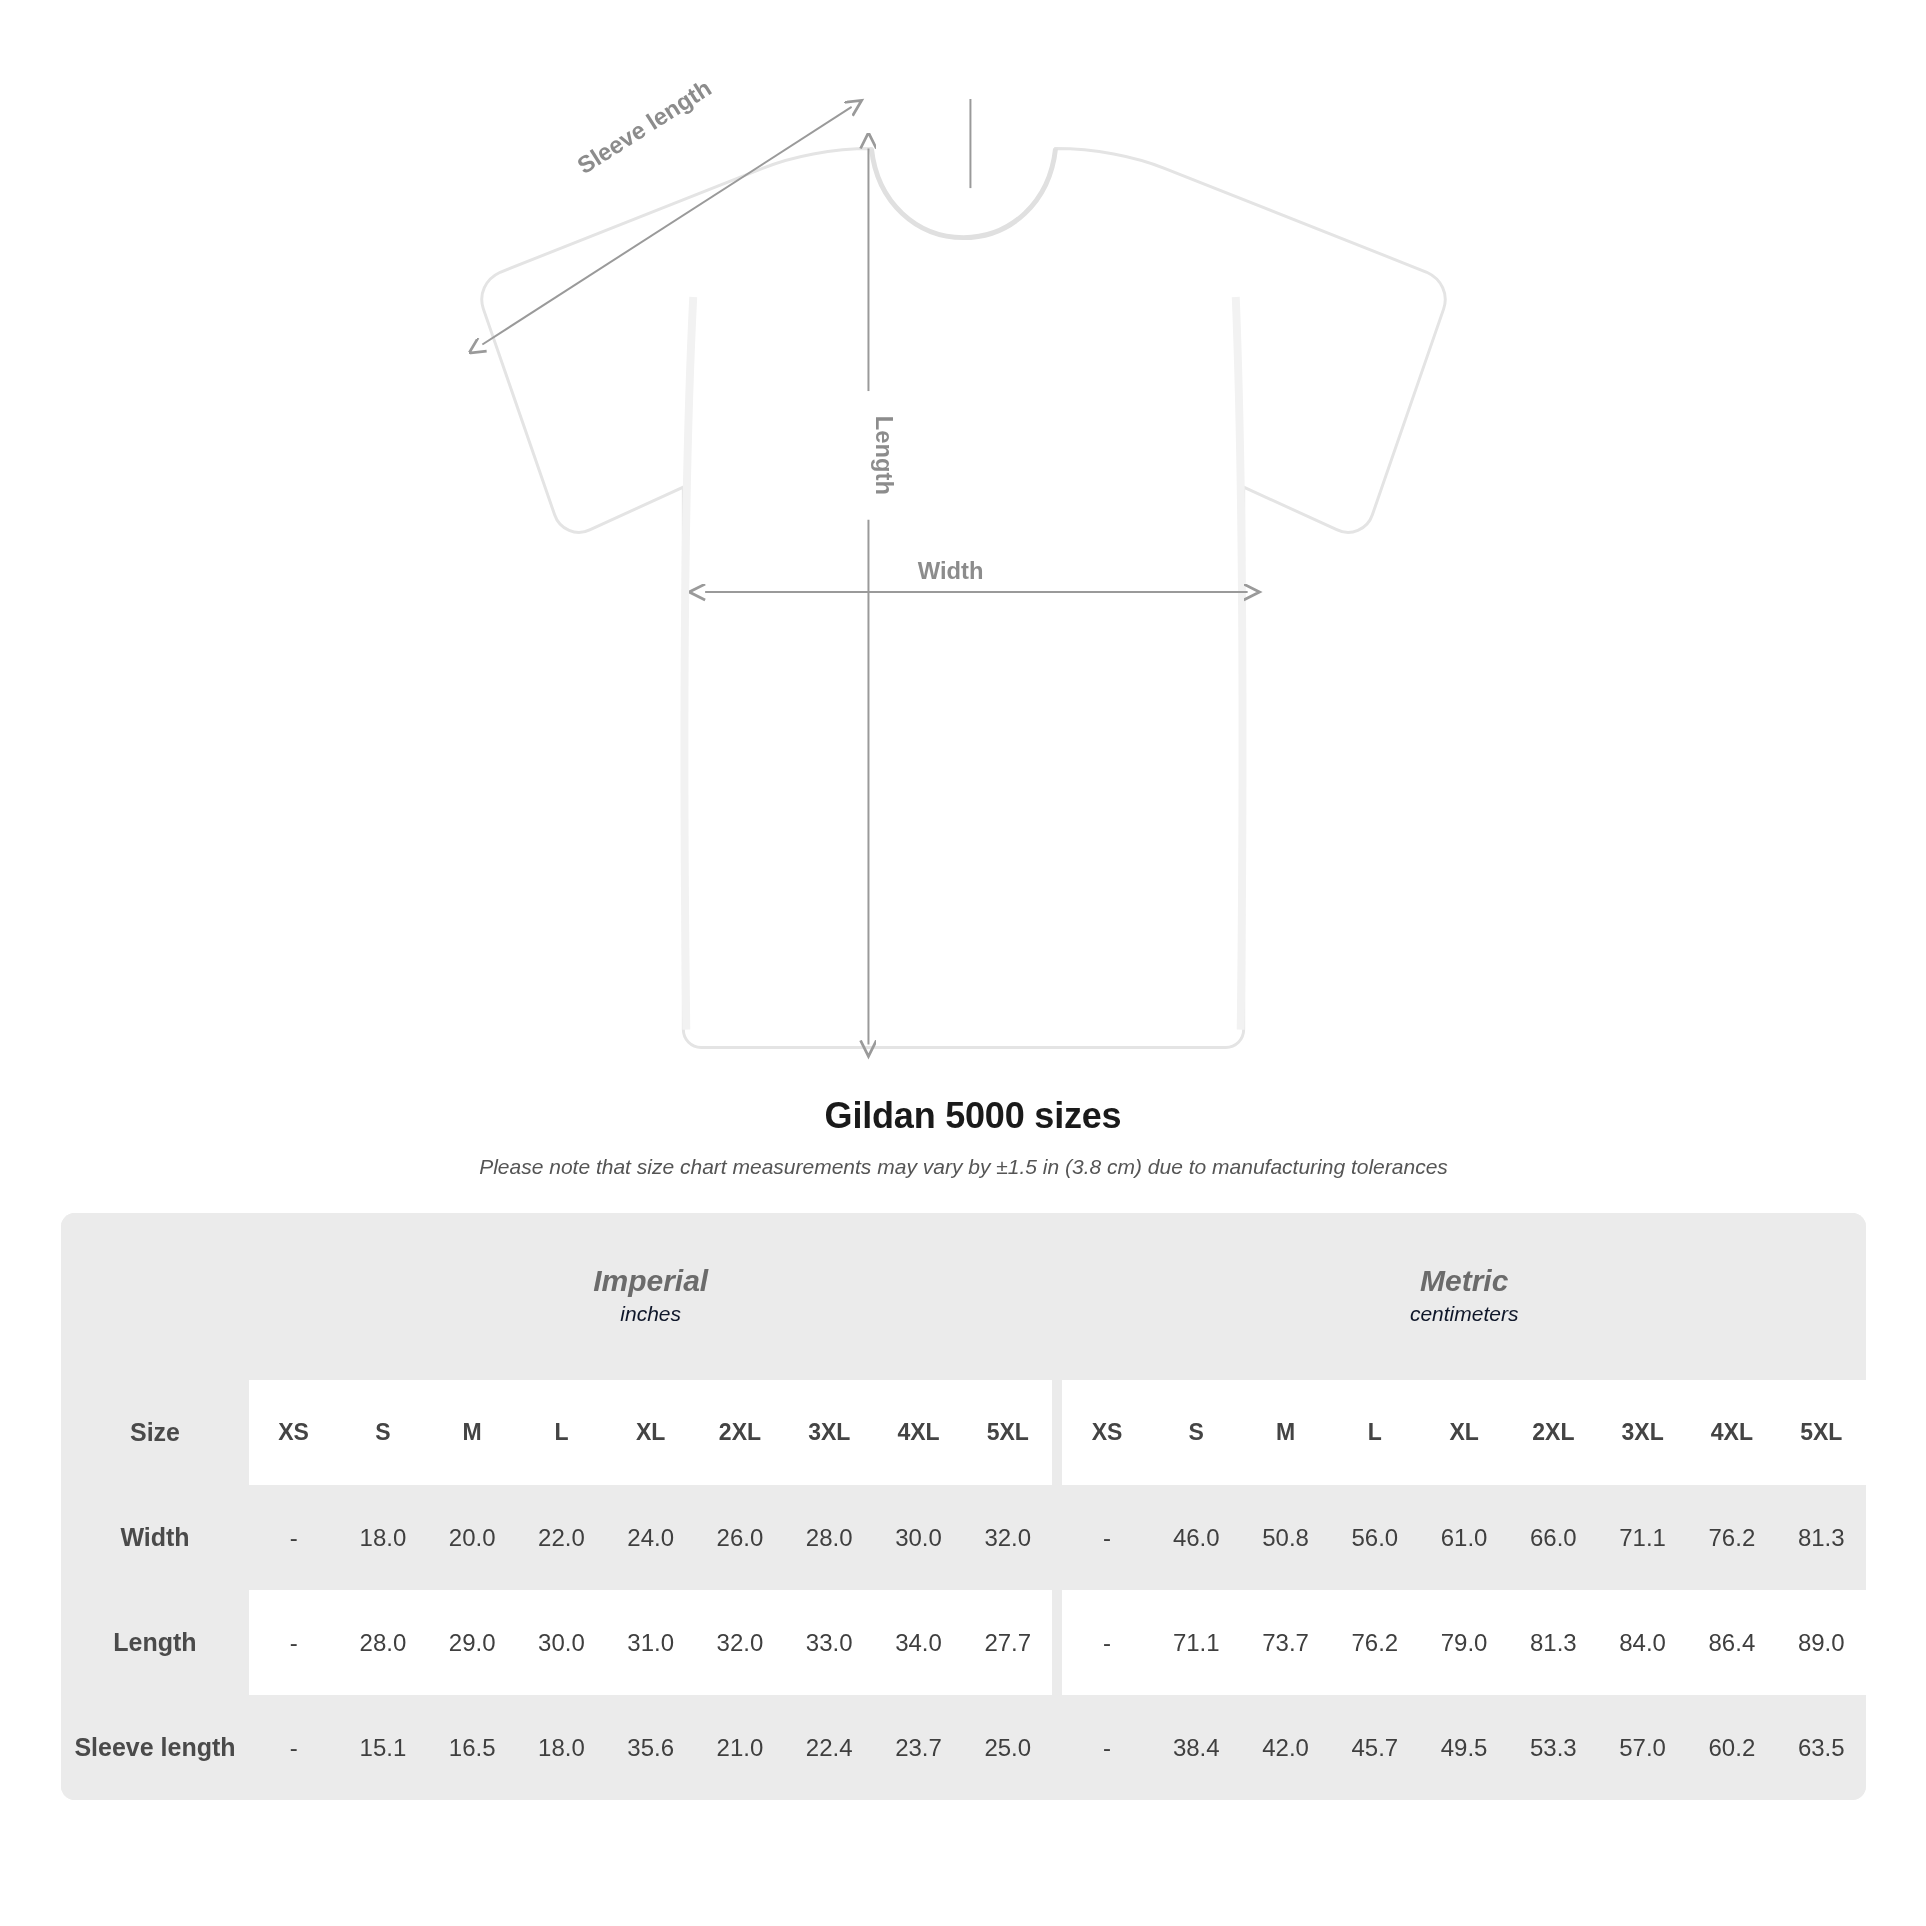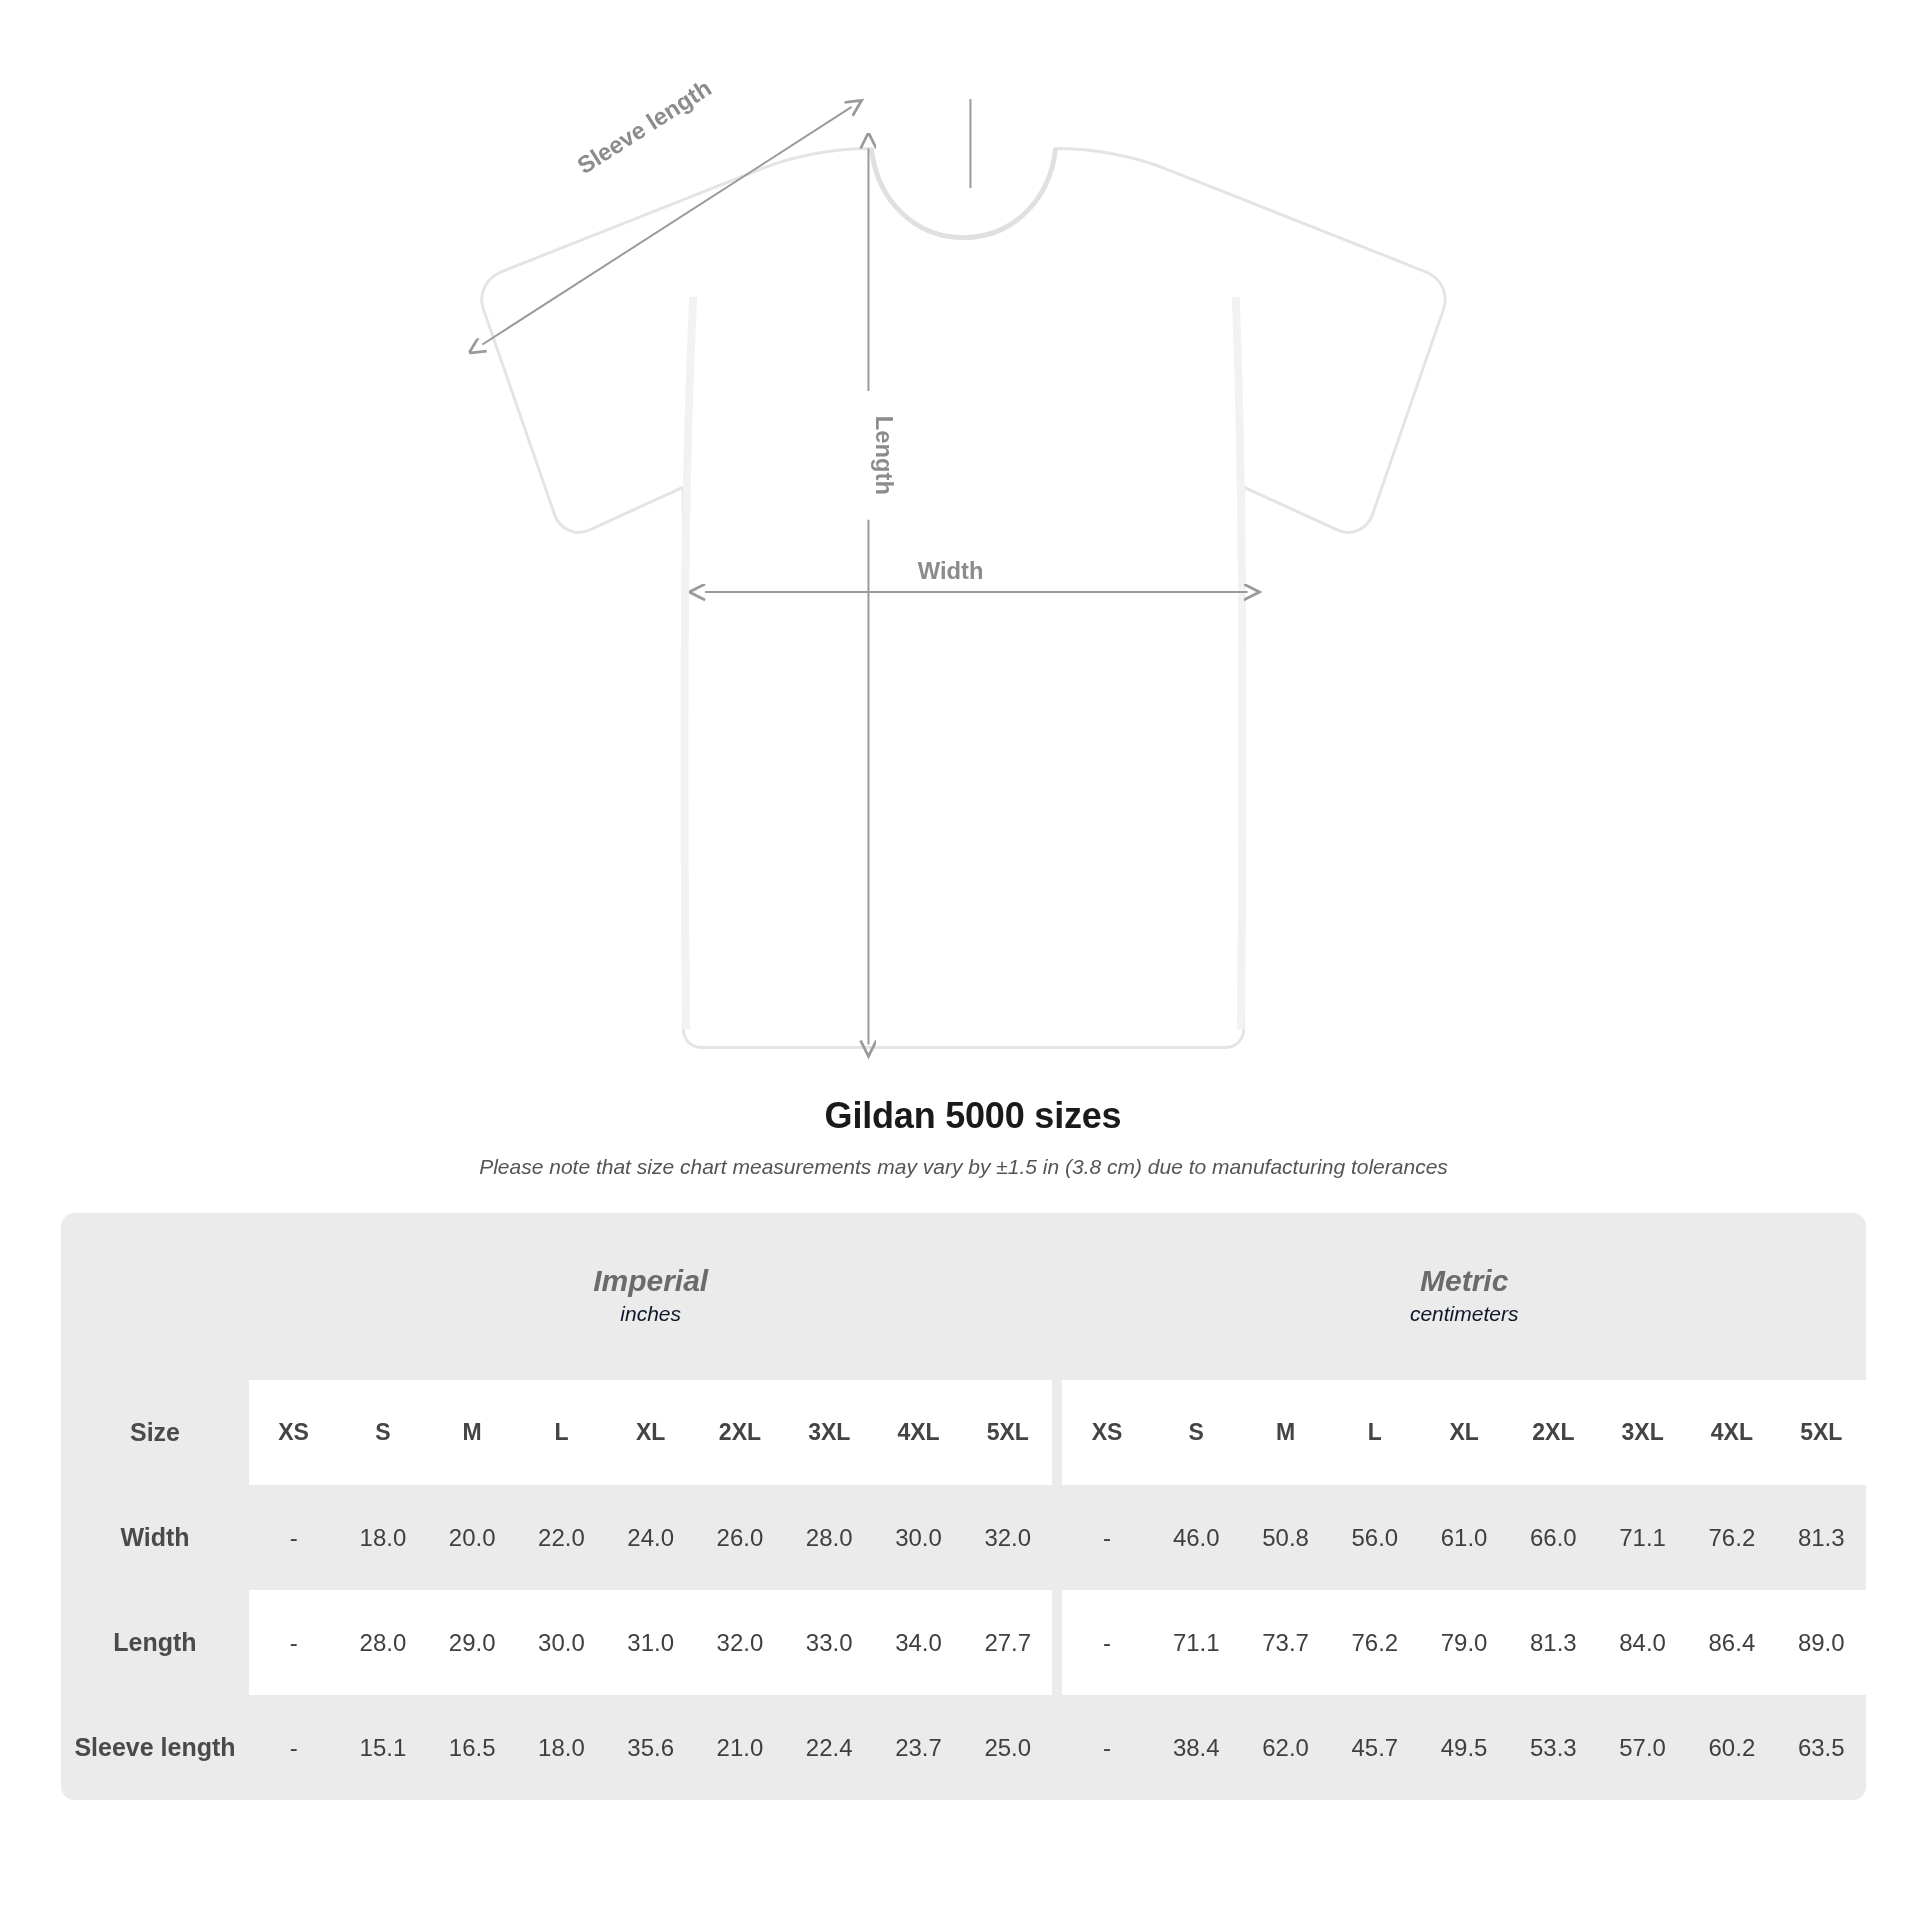--- a/index.html
+++ b/index.html
@@ -309,21 +309,21 @@
           <td>16.5</td>
           <td>18.0</td>
           <td>35.6</td>
           <td>21.0</td>
           <td>22.4</td>
           <td>23.7</td>
           <td>25.0</td>
           <td class="gap-cell"></td>
           <td>-</td>
           <td>38.4</td>
-          <td>62.0</td>
+          <td>42.0</td>
           <td>45.7</td>
           <td>49.5</td>
           <td>53.3</td>
           <td>57.0</td>
           <td>60.2</td>
           <td>63.5</td>
         </tr>
       </tbody>
     </table>
   </div>

